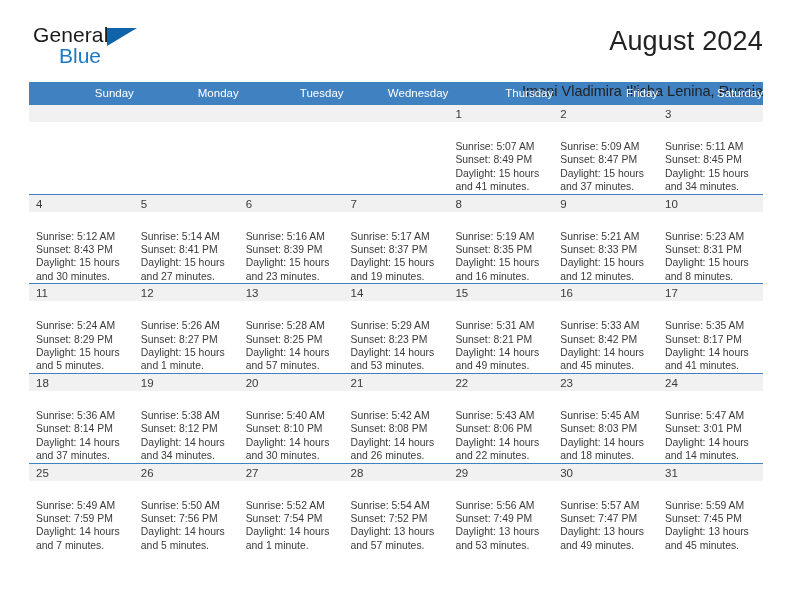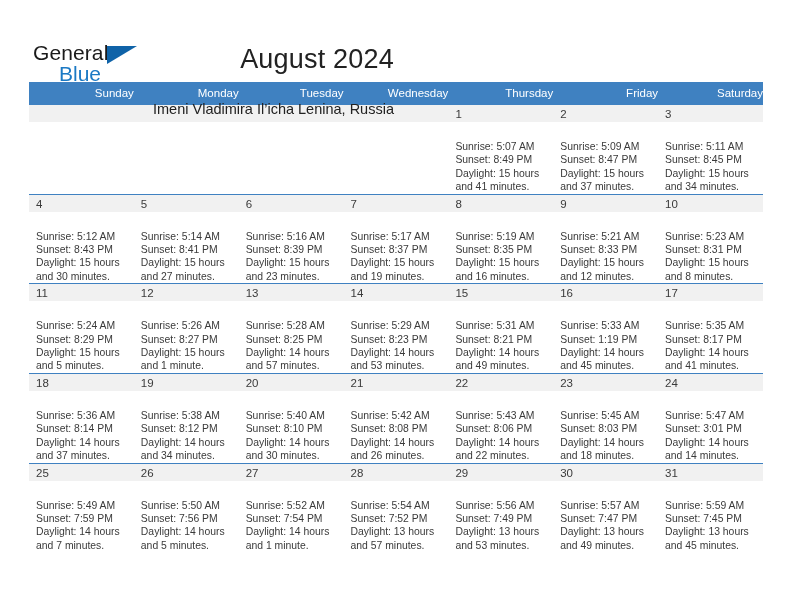--- a/index.html
+++ b/index.html
@@ -13,21 +13,22 @@
     width: 792px;
     height: 612px;
     position: relative;
     background: #ffffff;
     padding: 0 29px;
   }
   
   .top {
     display: flex;
     align-items: flex-start;
-    padding-top: 42px;
+    justify-content: space-between;
+    padding-top: 24px;
     height: 76px;
   }
   .logo {
     position: relative;
     width: 120px;
     height: 48px;
     margin-left: 4px;
   }
   .logo-general {
     font-size: 21px;
@@ -288,21 +289,21 @@
               <div>Sunrise: 5:31 AM</div>
               <div>Sunset: 8:21 PM</div>
               <div>Daylight: 14 hours</div>
               <div>and 49 minutes.</div>
             </div>
           </td>
           <td>
             <div class="daynum-band">16</div>
             <div class="cellbody">
               <div>Sunrise: 5:33 AM</div>
-              <div>Sunset: 1:19 PM</div>
+              <div>Sunset: 8:42 PM</div>
               <div>Daylight: 14 hours</div>
               <div>and 45 minutes.</div>
             </div>
           </td>
           <td>
             <div class="daynum-band">17</div>
             <div class="cellbody">
               <div>Sunrise: 5:35 AM</div>
               <div>Sunset: 8:17 PM</div>
               <div>Daylight: 14 hours</div>

